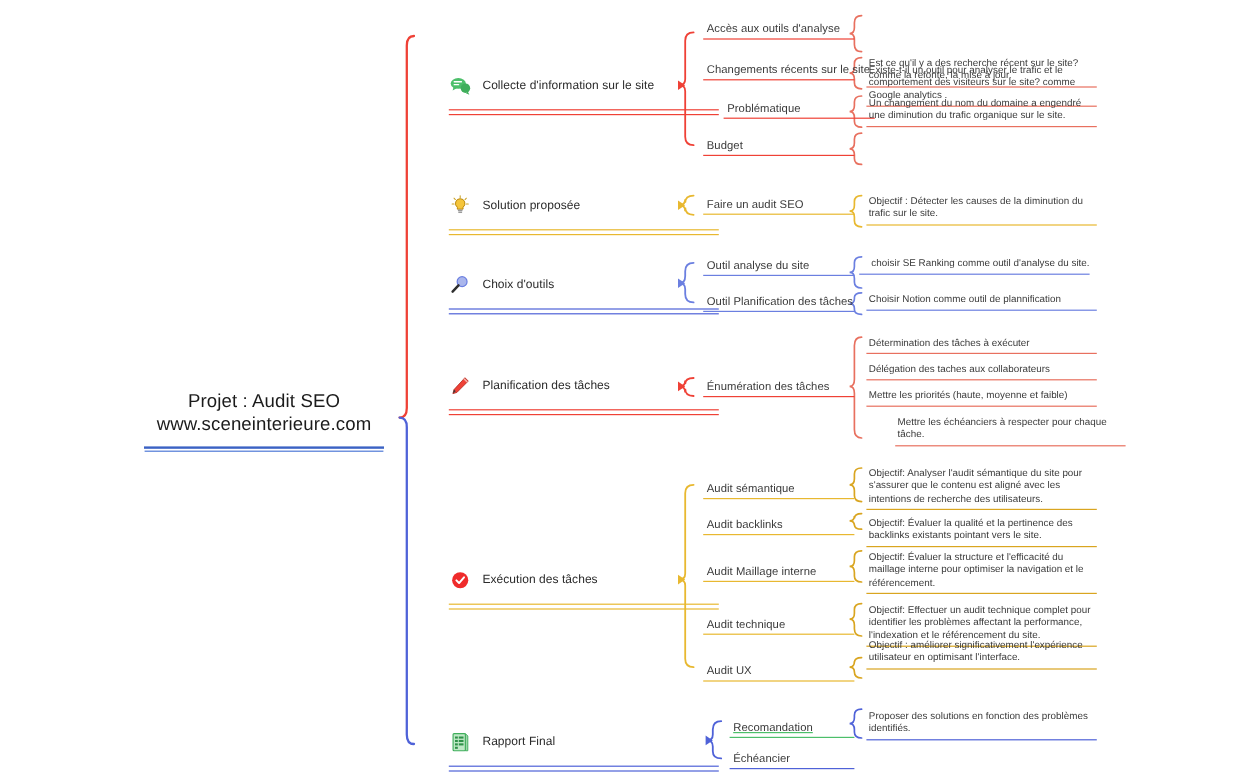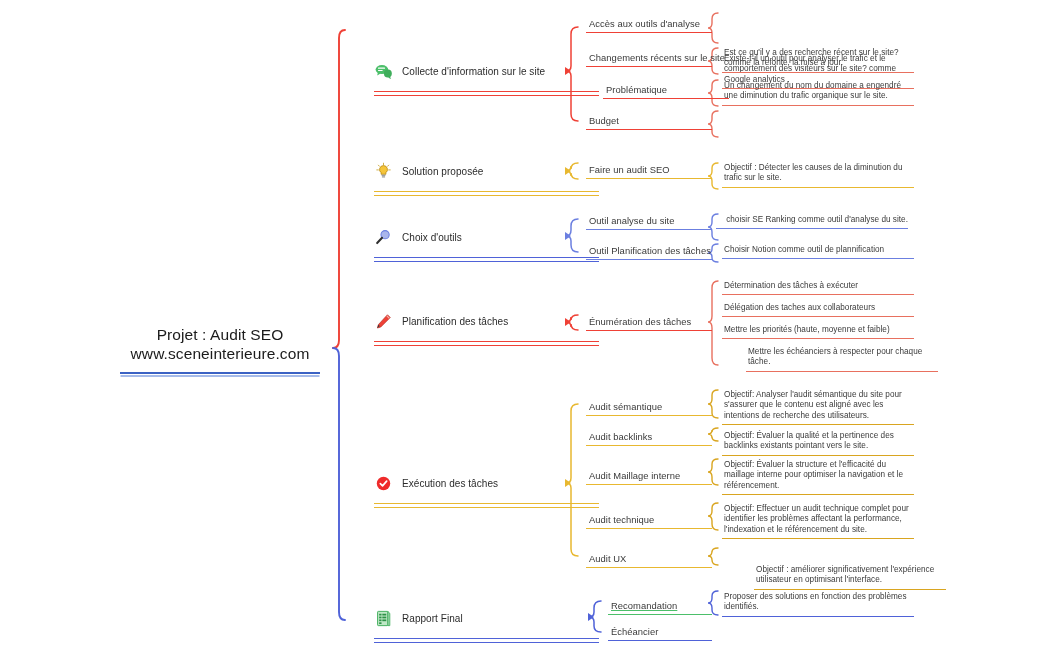--- a/index.html
+++ b/index.html
@@ -316,21 +316,21 @@
     <div class="leaf-rule"></div>
   </div>
   <div class="leaf" style="left:722px;top:460px;color:#d9a520;">
     <div class="leaf-text">Objectif: Évaluer la structure et l'efficacité du maillage interne pour optimiser la navigation et le référencement.</div>
     <div class="leaf-rule"></div>
   </div>
   <div class="leaf" style="left:722px;top:504px;color:#d9a520;">
     <div class="leaf-text">Objectif: Effectuer un audit technique complet pour identifier les problèmes affectant la performance, l'indexation et le référencement du site.</div>
     <div class="leaf-rule"></div>
   </div>
-  <div class="leaf" style="left:722px;top:565px;color:#d9a520;margin-left:32px;">
+  <div class="leaf" style="left:722px;top:533px;color:#d9a520;">
     <div class="leaf-text">Objectif : améliorer significativement l'expérience utilisateur en optimisant l'interface.</div>
     <div class="leaf-rule"></div>
   </div>
 
   <div class="branch" style="left:374px;top:605px;color:#4f62d8;">
     <div class="branch-head">
       <span class="icon">
           <svg viewBox="0 0 24 24">
         <rect x="4.5" y="3" width="13" height="18" rx="1" fill="#bfe8c6" stroke="#3fae5b" stroke-width="1.2"></rect>
         <g fill="#2e9148">

